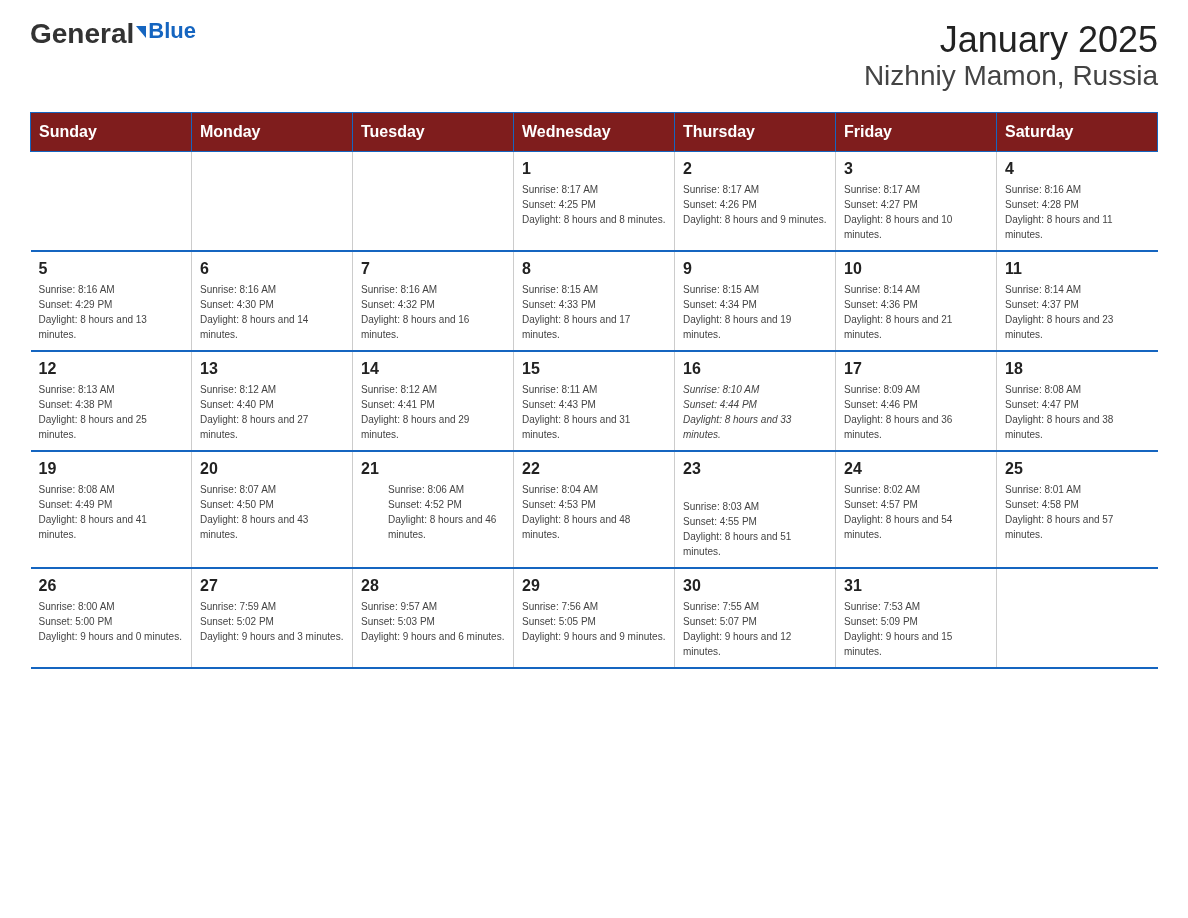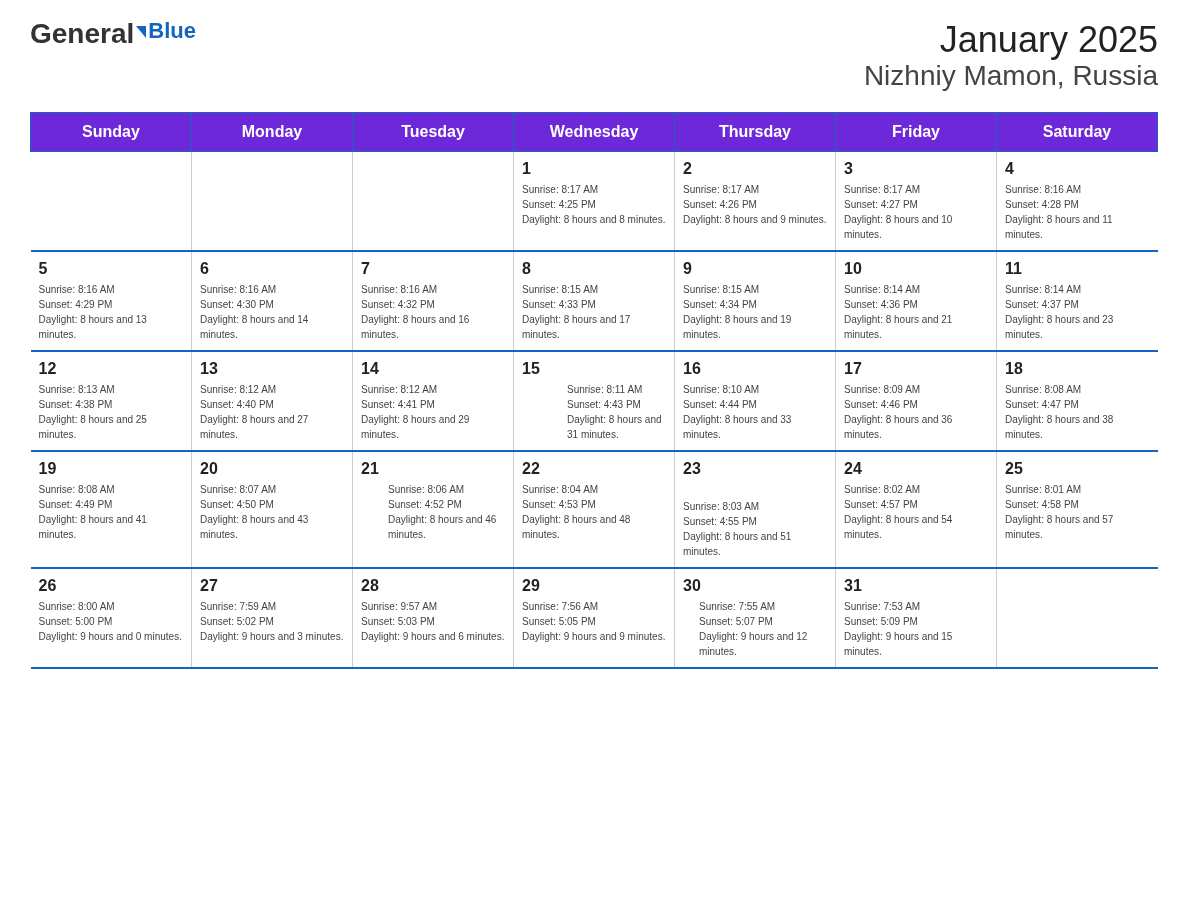--- a/index.html
+++ b/index.html
@@ -59,26 +59,26 @@
     .title-block h2 {
       font-size: 28px;
       font-weight: normal;
       color: #444;
     }
     .calendar {
       width: 100%;
       border-collapse: collapse;
     }
     .calendar thead tr th {
-      background-color: #6d28d9;
+      background-color: #7f1d1d;
       color: #fff;
       font-size: 16px;
       font-weight: bold;
       padding: 10px 8px;
-      text-align: center;
+      text-align: left;
       border: 1px solid #1565C0;
     }
     .calendar tbody tr {
       border-bottom: 2px solid #1565C0;
     }
     .calendar tbody tr td {
       vertical-align: top;
       padding: 8px 8px;
       font-size: 13px;
       color: #333;
@@ -221,27 +221,27 @@
 Daylight: 8 hours and 27 minutes.</div>
         </td>
         <td>
           <span class="day-number">14</span>
           <div class="day-info" style="white-space: pre-line;">Sunrise: 8:12 AM
 Sunset: 4:41 PM
 Daylight: 8 hours and 29 minutes.</div>
         </td>
         <td>
           <span class="day-number">15</span>
-          <div class="day-info" style="white-space: pre-line; margin-left: 45px;">Sunrise: 8:11 AM
+          <div class="day-info" style="white-space: pre-line;">Sunrise: 8:11 AM
 Sunset: 4:43 PM
 Daylight: 8 hours and 31 minutes.</div>
         </td>
         <td>
           <span class="day-number">16</span>
-          <div class="day-info" style="white-space: pre-line;">Sunrise: 8:10 AM
+          <div class="day-info" style="white-space: pre-line; font-style: italic;">Sunrise: 8:10 AM
 Sunset: 4:44 PM
 Daylight: 8 hours and 33 minutes.</div>
         </td>
         <td>
           <span class="day-number">17</span>
           <div class="day-info" style="white-space: pre-line;">Sunrise: 8:09 AM
 Sunset: 4:46 PM
 Daylight: 8 hours and 36 minutes.</div>
         </td>
         <td>
@@ -315,21 +315,21 @@
 Daylight: 9 hours and 6 minutes.</div>
         </td>
         <td>
           <span class="day-number">29</span>
           <div class="day-info" style="white-space: pre-line;">Sunrise: 7:56 AM
 Sunset: 5:05 PM
 Daylight: 9 hours and 9 minutes.</div>
         </td>
         <td>
           <span class="day-number">30</span>
-          <div class="day-info" style="white-space: pre-line; margin-left: 16px;">Sunrise: 7:55 AM
+          <div class="day-info" style="white-space: pre-line;">Sunrise: 7:55 AM
 Sunset: 5:07 PM
 Daylight: 9 hours and 12 minutes.</div>
         </td>
         <td>
           <span class="day-number">31</span>
           <div class="day-info" style="white-space: pre-line;">Sunrise: 7:53 AM
 Sunset: 5:09 PM
 Daylight: 9 hours and 15 minutes.</div>
         </td>
         <td class="empty-cell"></td>

